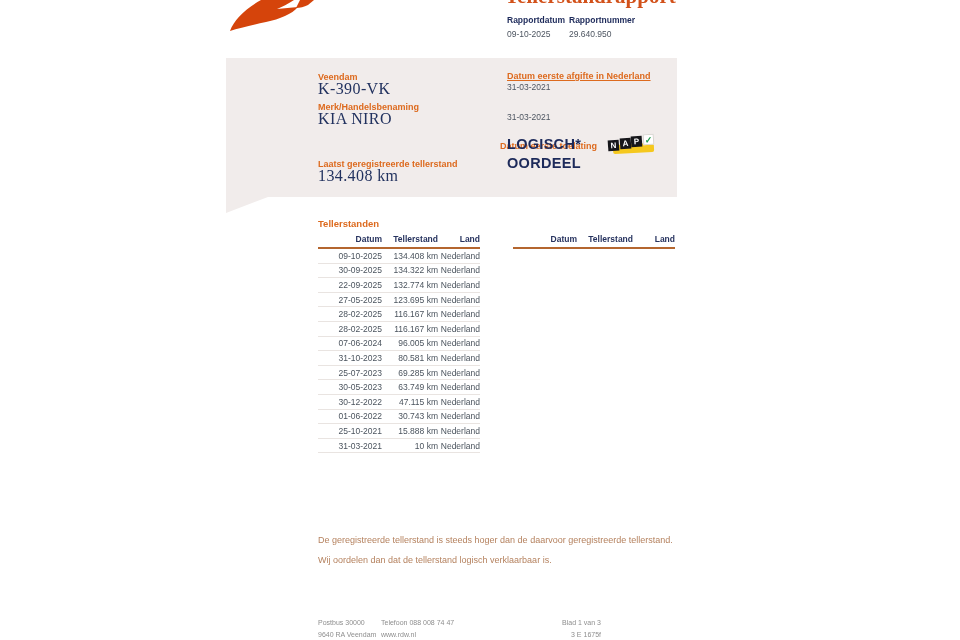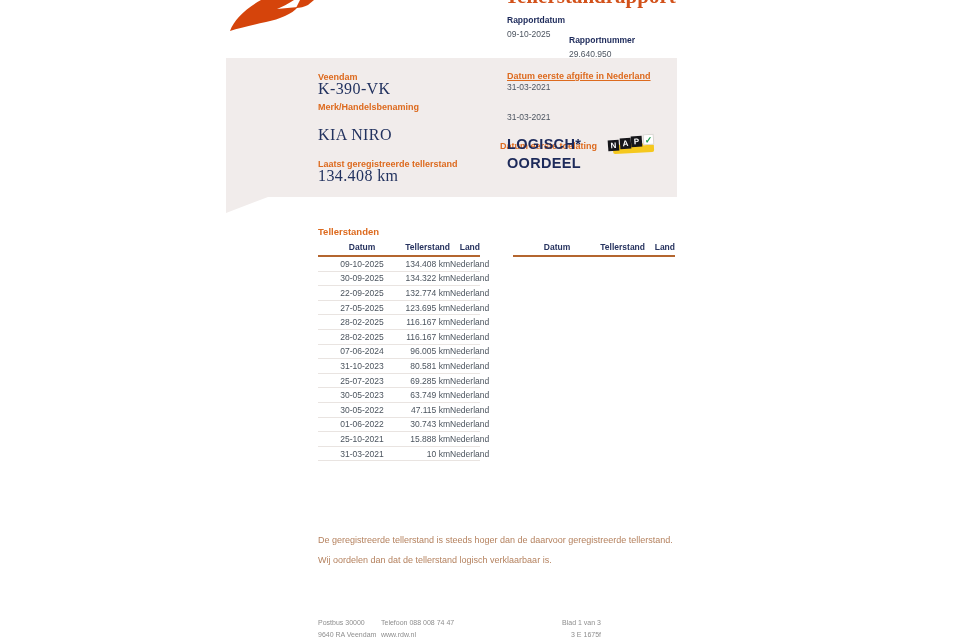--- a/index.html
+++ b/index.html
@@ -45,32 +45,32 @@
     transform:rotate(-4deg);
   }
   .nap-check {
     position:absolute; width:11px; height:11px; background:#ffffff; border:1px solid #d8d4cf;
     box-sizing:border-box; display:flex; align-items:center; justify-content:center;
     color:#1f9d4d; font-size:9px; font-weight:bold; transform:rotate(-4deg);
   }
 
   
   .tables-wrap { position:absolute; left:318px; top:218px; width:360px; }
-  .tables-heading { font-size:9.5px; font-weight:bold; color:#dd6a1e; margin:8px 0 5px 0; }
+  .tables-heading { font-size:9.5px; font-weight:bold; color:#dd6a1e; margin:0 0 5px 0; }
   .tables { display:flex; gap:33px; }
   .otable { width:162px; }
   .otable .hdr {
     display:flex; font-size:8.5px; font-weight:bold; color:#27335f;
     padding-bottom:3px; border-bottom:2px solid #b4662f;
   }
   .orow {
     display:flex; font-size:8.5px; color:#4b545e; height:13.6px;
     align-items:center; border-bottom:1px solid #e9e4e1;
   }
-  .c-datum { flex:0 0 64px; text-align:center;margin-left:12px; }
+  .c-datum { flex:0 0 64px; text-align:right; }
   .c-tell  { flex:0 0 56px; text-align:right; }
   .c-land  { flex:1 1 auto; text-align:right; }
 
   
   .explanation { position:absolute; left:318px; top:526px; width:362px; }
   .exp-h { font-size:11px; font-weight:bold; color:#1d2a5a; margin:0; }
   .exp-b { font-size:9px; color:#b5825f; line-height:20px; margin-top:4px; }
 
   
   .footer-col { position:absolute; top:617px; font-size:7px; color:#8e8e8e; line-height:12px; }
@@ -87,31 +87,31 @@
   </svg>
 
   <div class="title-clip">
     <div class="t">Tellerstandrapport</div>
   </div>
 
   <div class="meta-col" style="left:507px;">
     <div class="m-lbl">Rapportdatum</div>
     <div class="m-val">09-10-2025</div>
   </div>
-  <div class="meta-col" style="left:569px;margin-top:20px;">
+  <div class="meta-col" style="left:569px;">
     <div class="m-lbl">Rapportnummer</div>
     <div class="m-val">29.640.950</div>
   </div>
 
   <div class="panel">
     <div class="lbl" style="left:92px; top:14px;">Veendam</div>
     <div class="serif-val" style="left:92px; top:22px;">K-390-VK</div>
 
     <div class="lbl" style="left:92px; top:44px;">Merk/Handelsbenaming</div>
-    <div class="serif-val" style="left:92px; top:52px;margin-top:16px;">KIA NIRO</div>
+    <div class="serif-val" style="left:92px; top:52px;">KIA NIRO</div>
 
     <div class="lbl" style="left:92px; top:101px;">Laatst geregistreerde tellerstand</div>
     <div class="serif-val" style="left:92px; top:109px;">134.408 km</div>
 
     <div class="lbl" style="left:281px; top:13px;text-decoration:underline;">Datum eerste afgifte in Nederland</div>
     <div class="small-val" style="left:281px; top:24px;">31-03-2021</div>
 
     <div class="lbl" style="left:274px; top:43px;margin-top:40px;">Datum eerste toelating</div>
     <div class="small-val" style="left:281px; top:54px;">31-03-2021</div>
 
@@ -191,21 +191,21 @@
     <span class="c-land">Nederland</span>
   </div>
 
   <div class="orow">
     <span class="c-datum">30-05-2023</span>
     <span class="c-tell">63.749 km</span>
     <span class="c-land">Nederland</span>
   </div>
 
   <div class="orow">
-    <span class="c-datum">30-05-2022</span>
+    <span class="c-datum">30-12-2022</span>
     <span class="c-tell">47.115 km</span>
     <span class="c-land">Nederland</span>
   </div>
 
   <div class="orow">
     <span class="c-datum">01-06-2022</span>
     <span class="c-tell">30.743 km</span>
     <span class="c-land">Nederland</span>
   </div>
 

